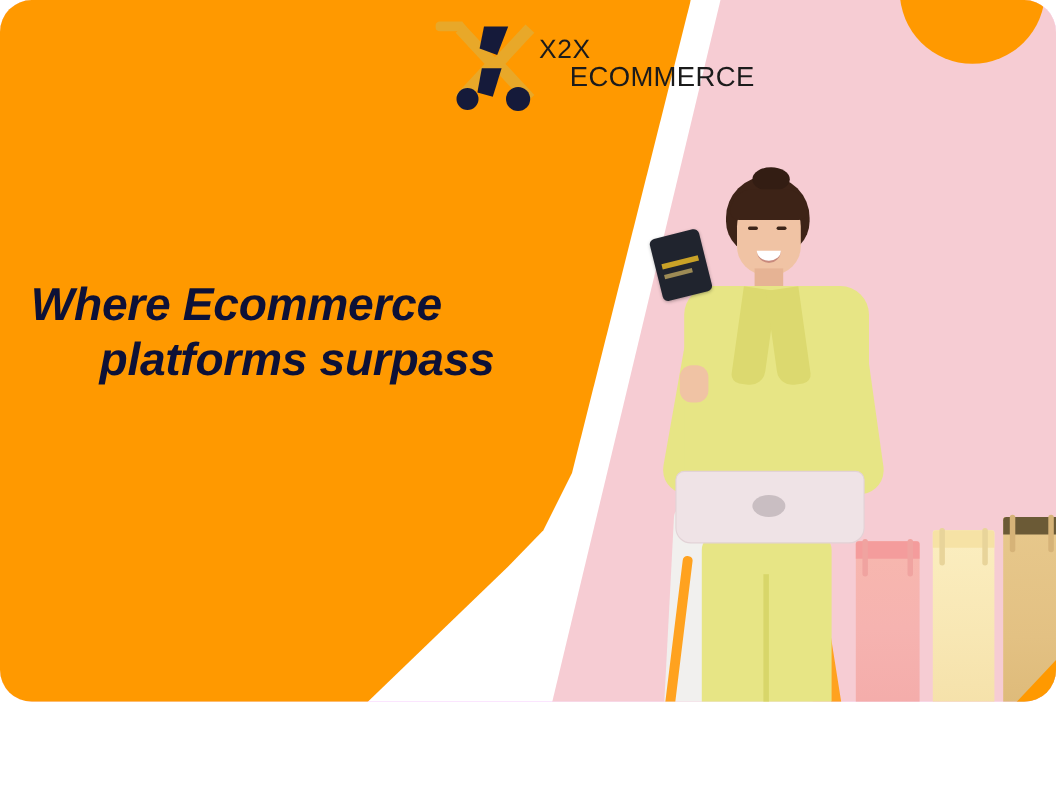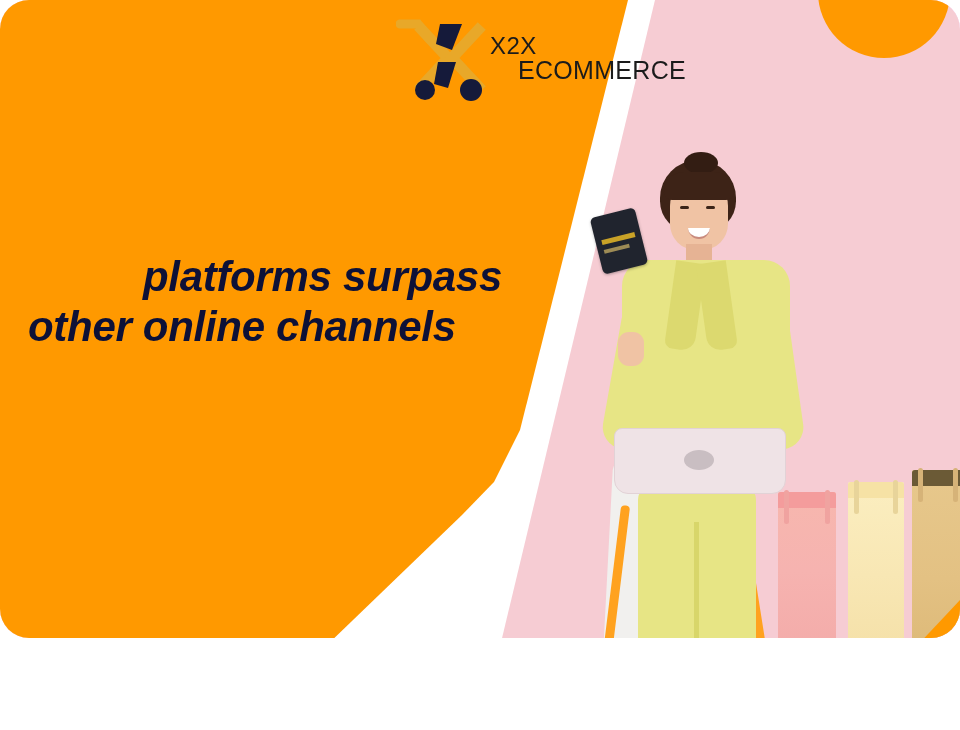--- a/index.html
+++ b/index.html
@@ -105,21 +105,21 @@
     top: 252px;
     width: 480px;
     color: #0d1137;
     font-weight: bold;
     font-style: italic;
     font-size: 42px;
     line-height: 1.18;
     letter-spacing: -0.3px;
   }
   .headline .l1 { display: block; text-align: left; padding-left: 6px; }
-  .headline .l2 { display: block; text-align: right; padding-left: 16px; }
+  .headline .l2 { display: block; text-align: center; padding-left: 16px; }
   .headline .l3 { display: block; text-align: left; padding-left: 6px; }
 
   
   .photo {
     position: absolute;
     left: 560px;
     top: 150px;
     width: 260px;
     height: 520px;
   }
@@ -474,22 +474,22 @@
         <circle cx="75" cy="76" r="11" fill="#151A3A"></circle>
       </svg>
     </div>
     <div class="logo-text">
       <span class="logo-line1">X2X</span>
       <span class="logo-line2">ECOMMERCE</span>
     </div>
   </div>
 
   <div class="headline">
+    <span class="l1">Where Ecommerce</span>
     <span class="l2">platforms  surpass</span>
-    <span class="l3">other online channels</span>
   </div>
 
   <div class="contact-bar">
     <div class="contact-item email">
       <span class="contact-icon">
         <svg viewBox="0 0 22 22" width="22" height="22" aria-hidden="true">
           <rect x="2" y="5" width="18" height="13" rx="2.5" fill="#F5A623"></rect>
           <path d="M3.5 7 L11 13 L18.5 7" stroke="#FFD79A" stroke-width="2" fill="none" stroke-linecap="round" stroke-linejoin="round"></path>
         </svg>
       </span>

